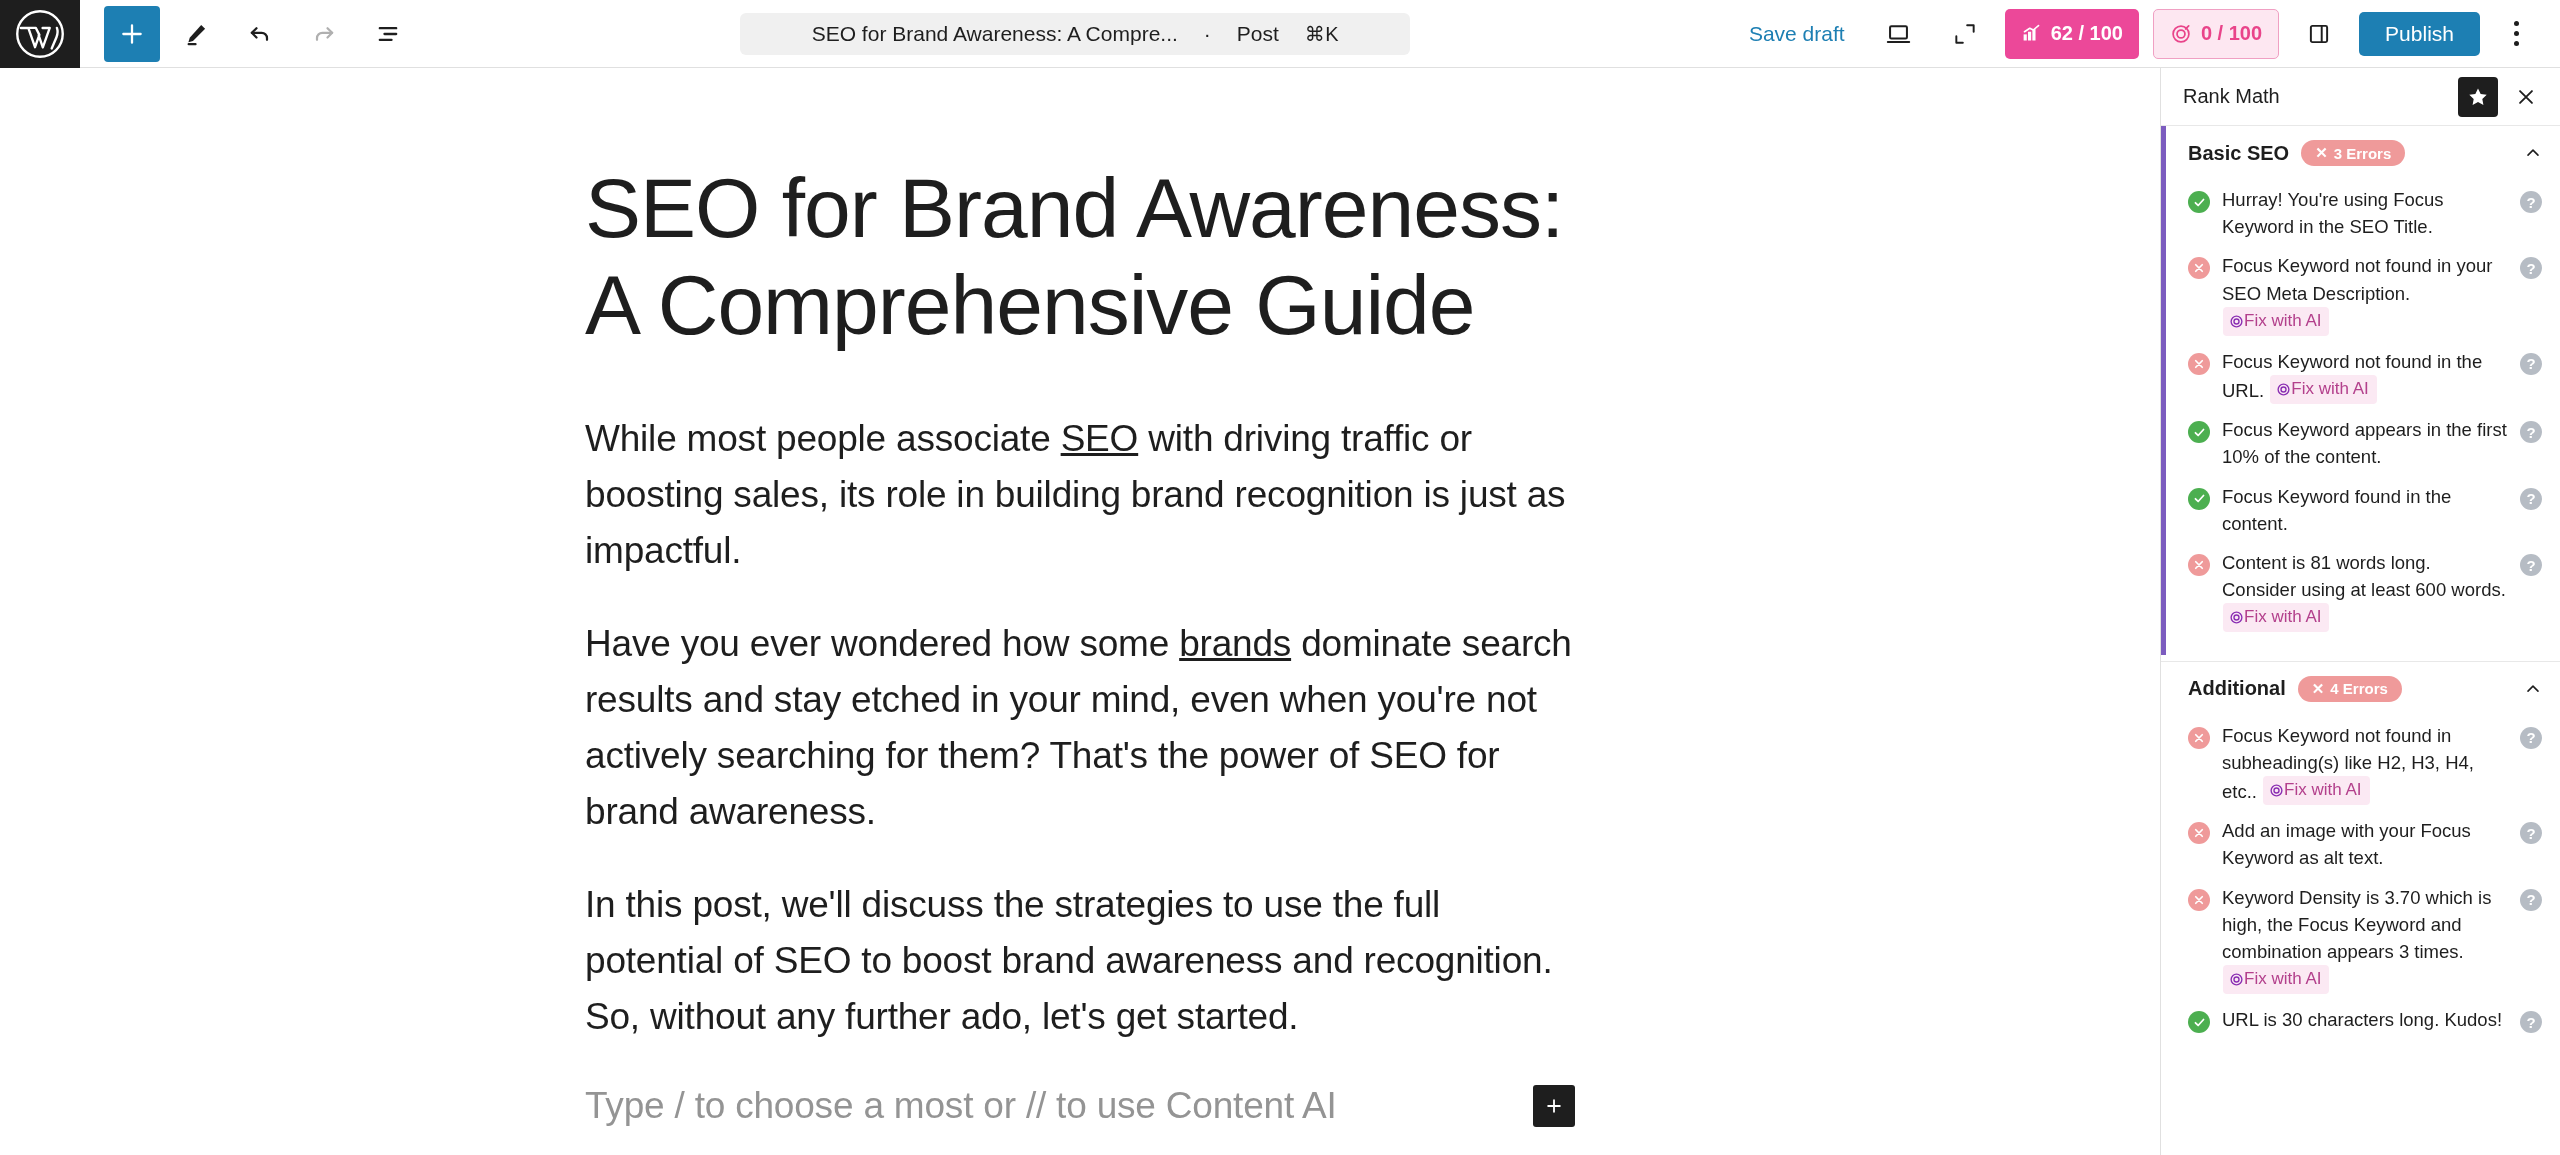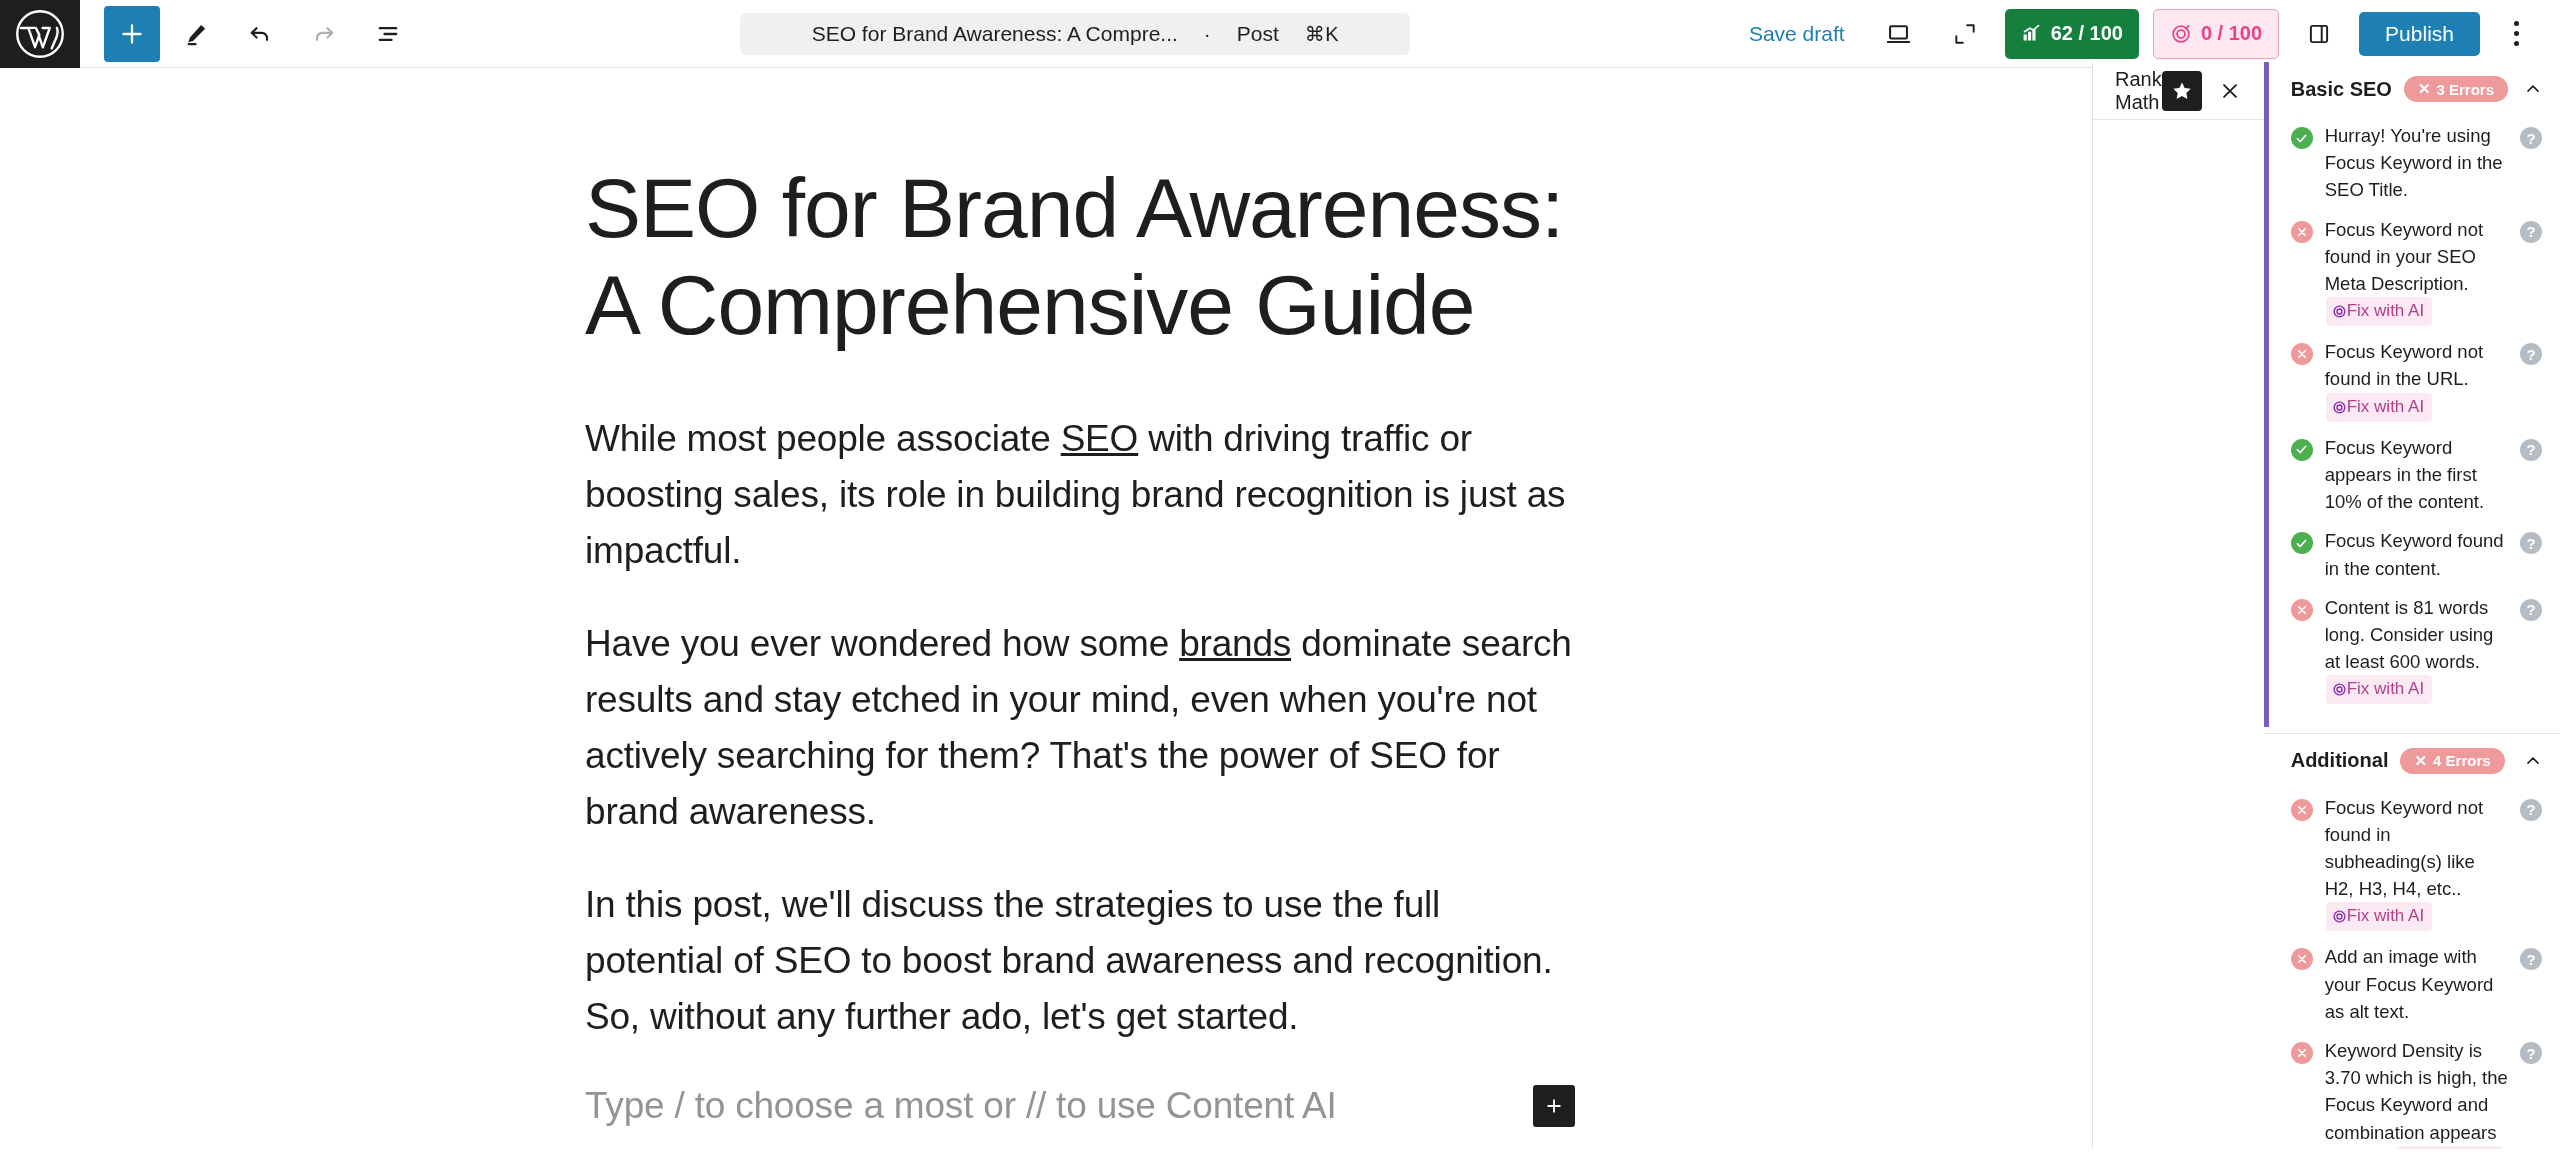--- a/index.html
+++ b/index.html
@@ -74,21 +74,21 @@
     display: flex; align-items: center; justify-content: center;
     background: none; border: none; cursor: pointer; border-radius: 4px;
   }
   .score-badge {
     display: flex; align-items: center; gap: 9px;
     height: 50px; padding: 0 16px;
     border-radius: 5px;
     font-size: 20px; font-weight: bold;
     cursor: pointer; white-space: nowrap;
   }
-  .score-seo { background: #15803d; color: #fff; justify-content: center; }
+  .score-seo { background: #ec4899; color: #fff; justify-content: center; }
   .score-ai  { background: #FDE7F1; color: #E9448A; border: 1.5px solid #F0A0C3; }
   .publish-btn {
     background: #1d7fb3; color: #fff;
     height: 44px; padding: 0 26px;
     border: none; border-radius: 5px;
     font-size: 21px; cursor: pointer;
   }
   .kebab {
     width: 44px; height: 52px;
     display: flex; flex-direction: column; align-items: center;
@@ -143,26 +143,26 @@
     width: 42px; height: 42px;
     background: #1e1e1e; color: #fff;
     border: none; border-radius: 3px;
     display: flex; align-items: center; justify-content: center;
     cursor: pointer; flex: 0 0 42px;
   }
 
   
   .rm-panel {
     position: absolute;
-    top: 62px; right: 0;
-    width: 468px; height: 1087px;
+    top: 68px; right: 0;
+    width: 400px; height: 1087px;
     background: #fff;
     border-left: 1px solid #e0e0e0;
     overflow: hidden;
-    display: flex; flex-direction: row;
+    display: flex; flex-direction: column;
   }
   .rm-header {
     display: flex; align-items: center;
     height: 58px;
     padding: 0 14px 0 22px;
     border-bottom: 1px solid #e8e8e8;
     flex: 0 0 58px;
   }
   .rm-title { font-size: 20px; color: #1e1e1e; flex: 1; font-weight: 400; }
   .rm-star {

